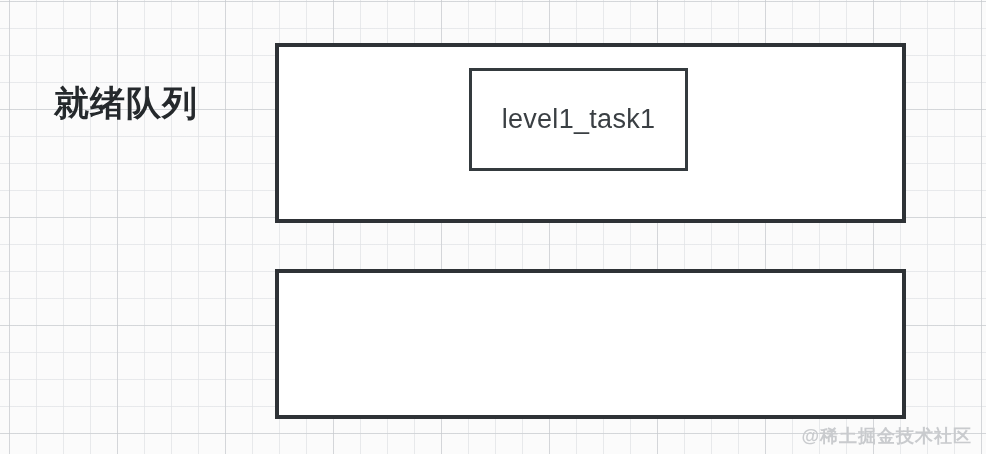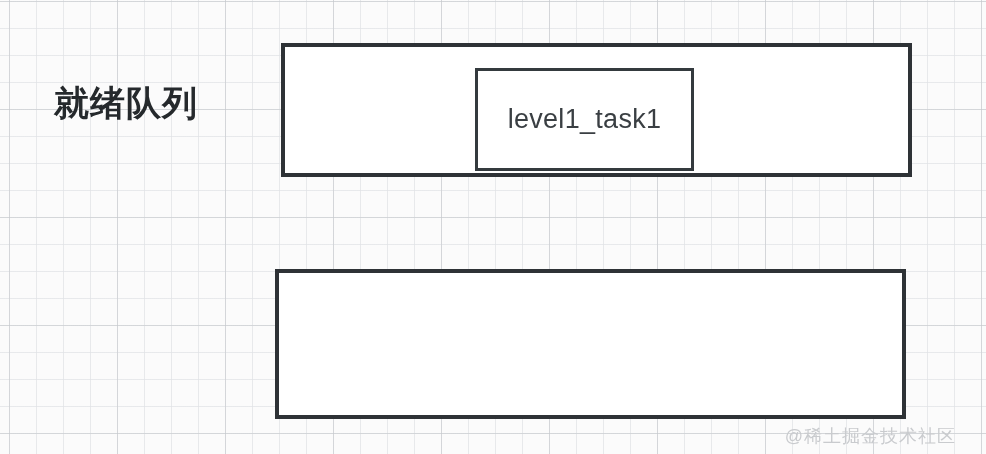--- a/index.html
+++ b/index.html
@@ -47,24 +47,24 @@
   #label-delay { top: 326px; }
 
   
   .queue-box {
     position: absolute;
     box-sizing: border-box;
     background: #ffffff;
     border: 4px solid #2e3236;
   }
   #box-ready {
-    left: 281px;
+    left: 275px;
     top: 43px;
     width: 631px;
-    height: 134px;
+    height: 180px;
   }
   #box-delay {
     left: 275px;
     top: 269px;
     width: 631px;
     height: 150px;
   }
 
   
   .task-box {
@@ -86,27 +86,28 @@
     font-size: 27px;
     font-weight: normal;
     color: #3a3f43;
     letter-spacing: 0.3px;
     white-space: nowrap;
   }
 
   
   #watermark {
     position: absolute;
-    right: 30px;
+    right: 14px;
     bottom: 6px;
     font-size: 18px;
     color: #c9cbce;
     letter-spacing: 1px;
     white-space: nowrap;
     user-select: none;
+    font-weight: bold;
   }
 </style>
 </head>
 <body>
 
 <div id="canvas">
 
   <div class="row-label" id="label-ready">就绪队列</div>
 
   <div class="queue-box" id="box-ready">

